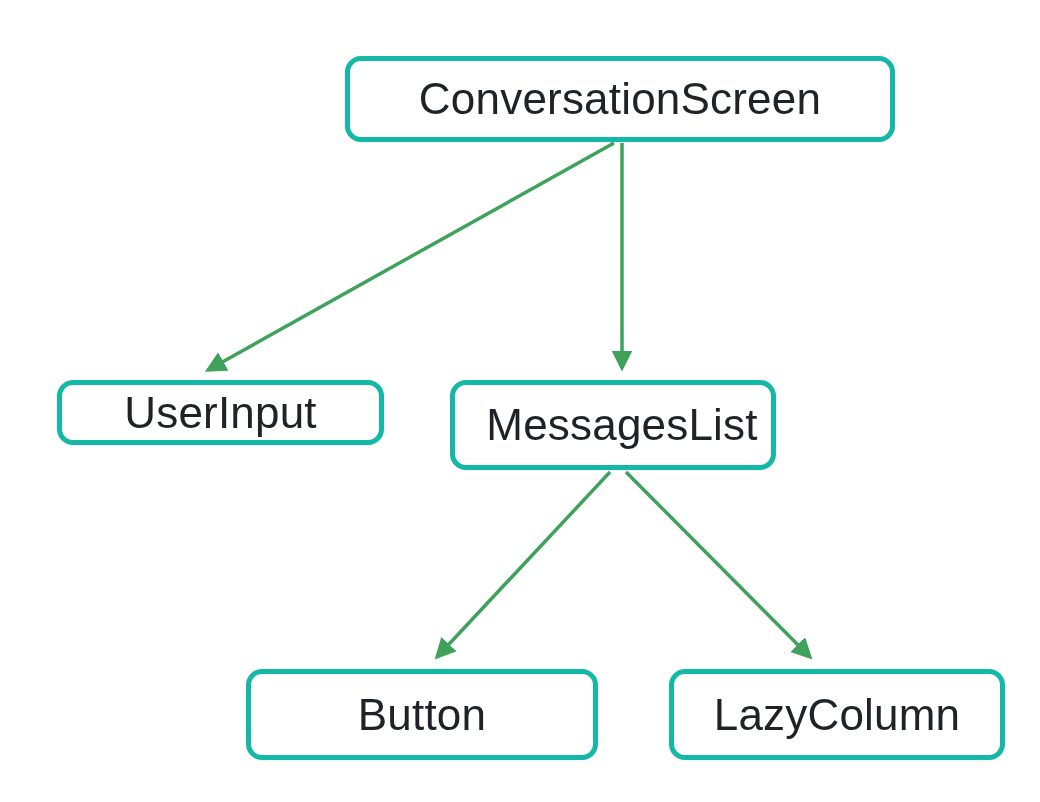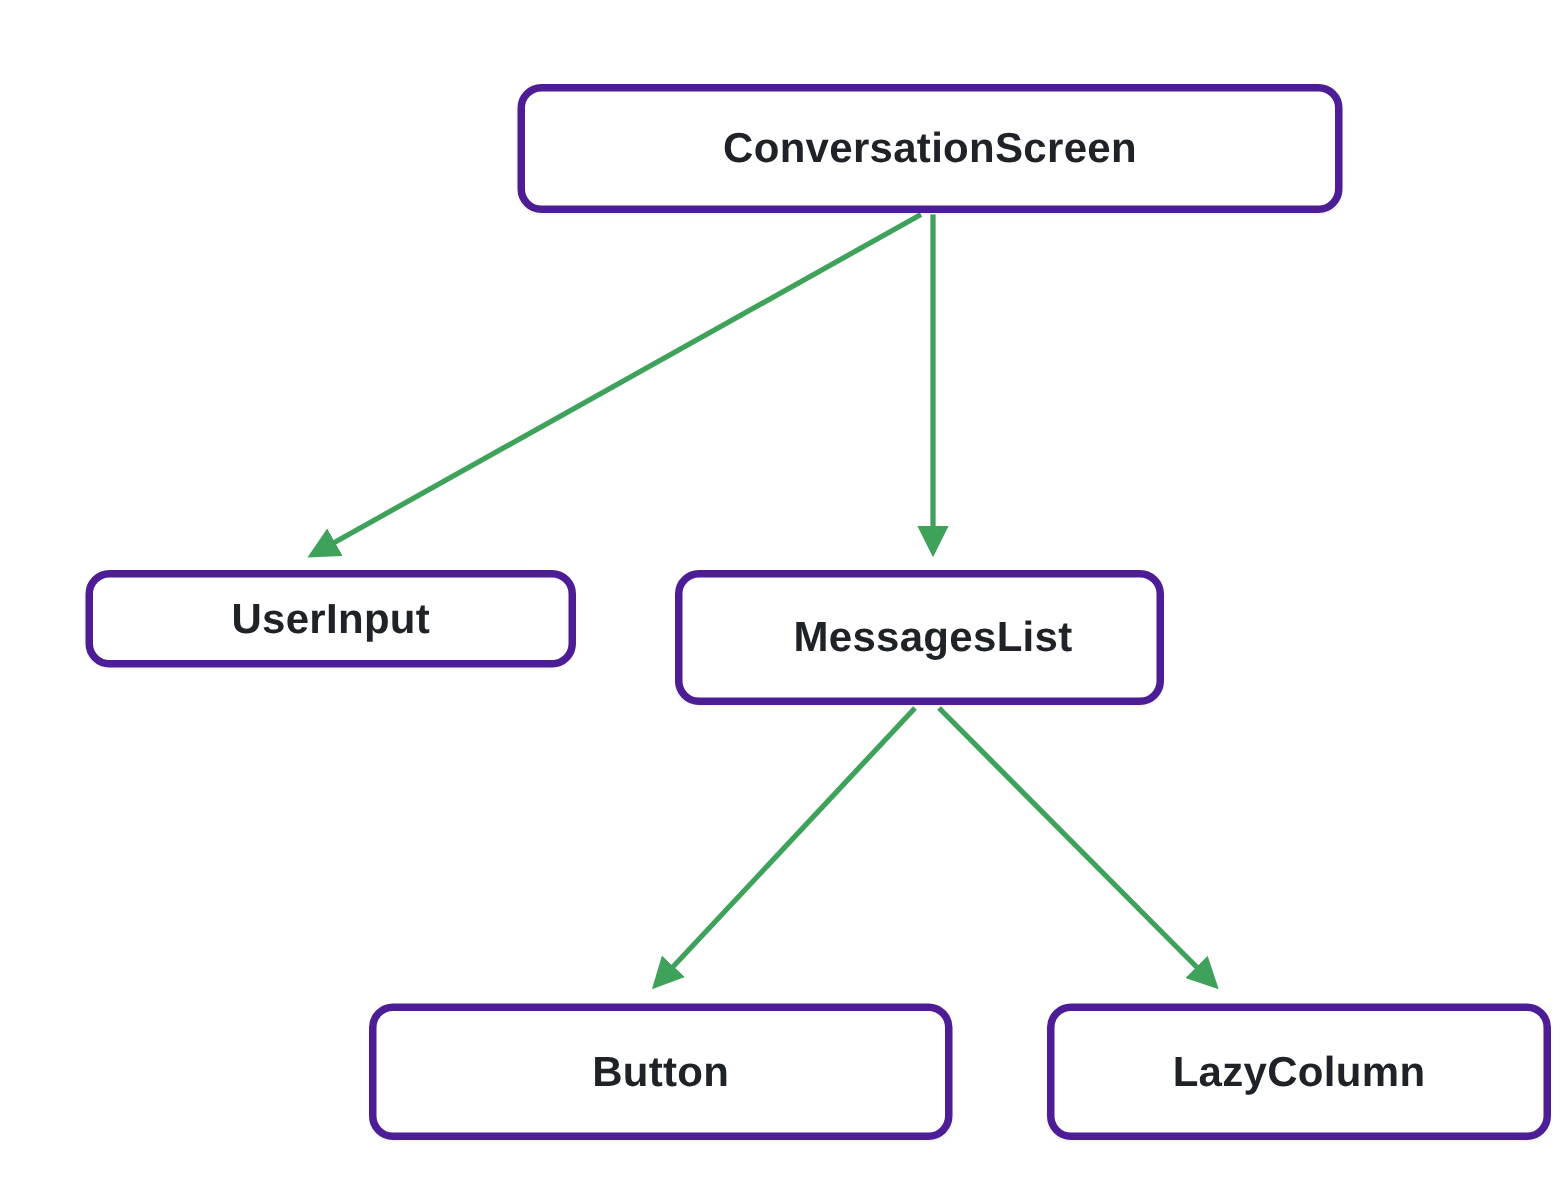--- a/index.html
+++ b/index.html
@@ -19,36 +19,36 @@
     position: absolute;
     left: 0;
     top: 0;
     width: 1040px;
     height: 802px;
   }
   .node {
     position: absolute;
     box-sizing: border-box;
     background: #ffffff;
-    border: 5px solid #4c1d95;
+    border: 5px solid #14b8a6;
     border-radius: 16px;
     display: flex;
     align-items: center;
     justify-content: center;
-    font-size: 28px;
-    font-weight: 700;
+    font-size: 44px;
+    font-weight: 400;
     color: #1f2328;
     letter-spacing: 0.2px;
     box-shadow: 0 1px 2px rgba(0,0,0,0.06);
   }
   #node-conversation-screen { left: 345px; top: 56px;  width: 550px; height: 86px; }
   #node-user-input          { left: 57px;  top: 380px; width: 327px; height: 65px; }
   #node-messages-list       { left: 450px; top: 380px; width: 326px; height: 90px; padding-left: 18px; }
-  #node-button              { left: 246px; top: 669px; width: 389px; height: 91px; }
-  #node-lazy-column         { left: 698px; top: 669px; width: 336px; height: 91px; }
+  #node-button              { left: 246px; top: 669px; width: 352px; height: 91px; }
+  #node-lazy-column         { left: 669px; top: 669px; width: 336px; height: 91px; }
 </style>
 </head>
 <body>
 
 <div id="canvas">
 
   <svg id="edges" viewBox="0 0 1040 802" xmlns="http://www.w3.org/2000/svg" aria-hidden="true">
     <defs>
       <marker id="arrowhead" markerWidth="6" markerHeight="6" refX="5" refY="3" orient="auto" markerUnits="strokeWidth">
         <path d="M0,0 L6,3 L0,6 z" fill="#3fa25b"></path>

